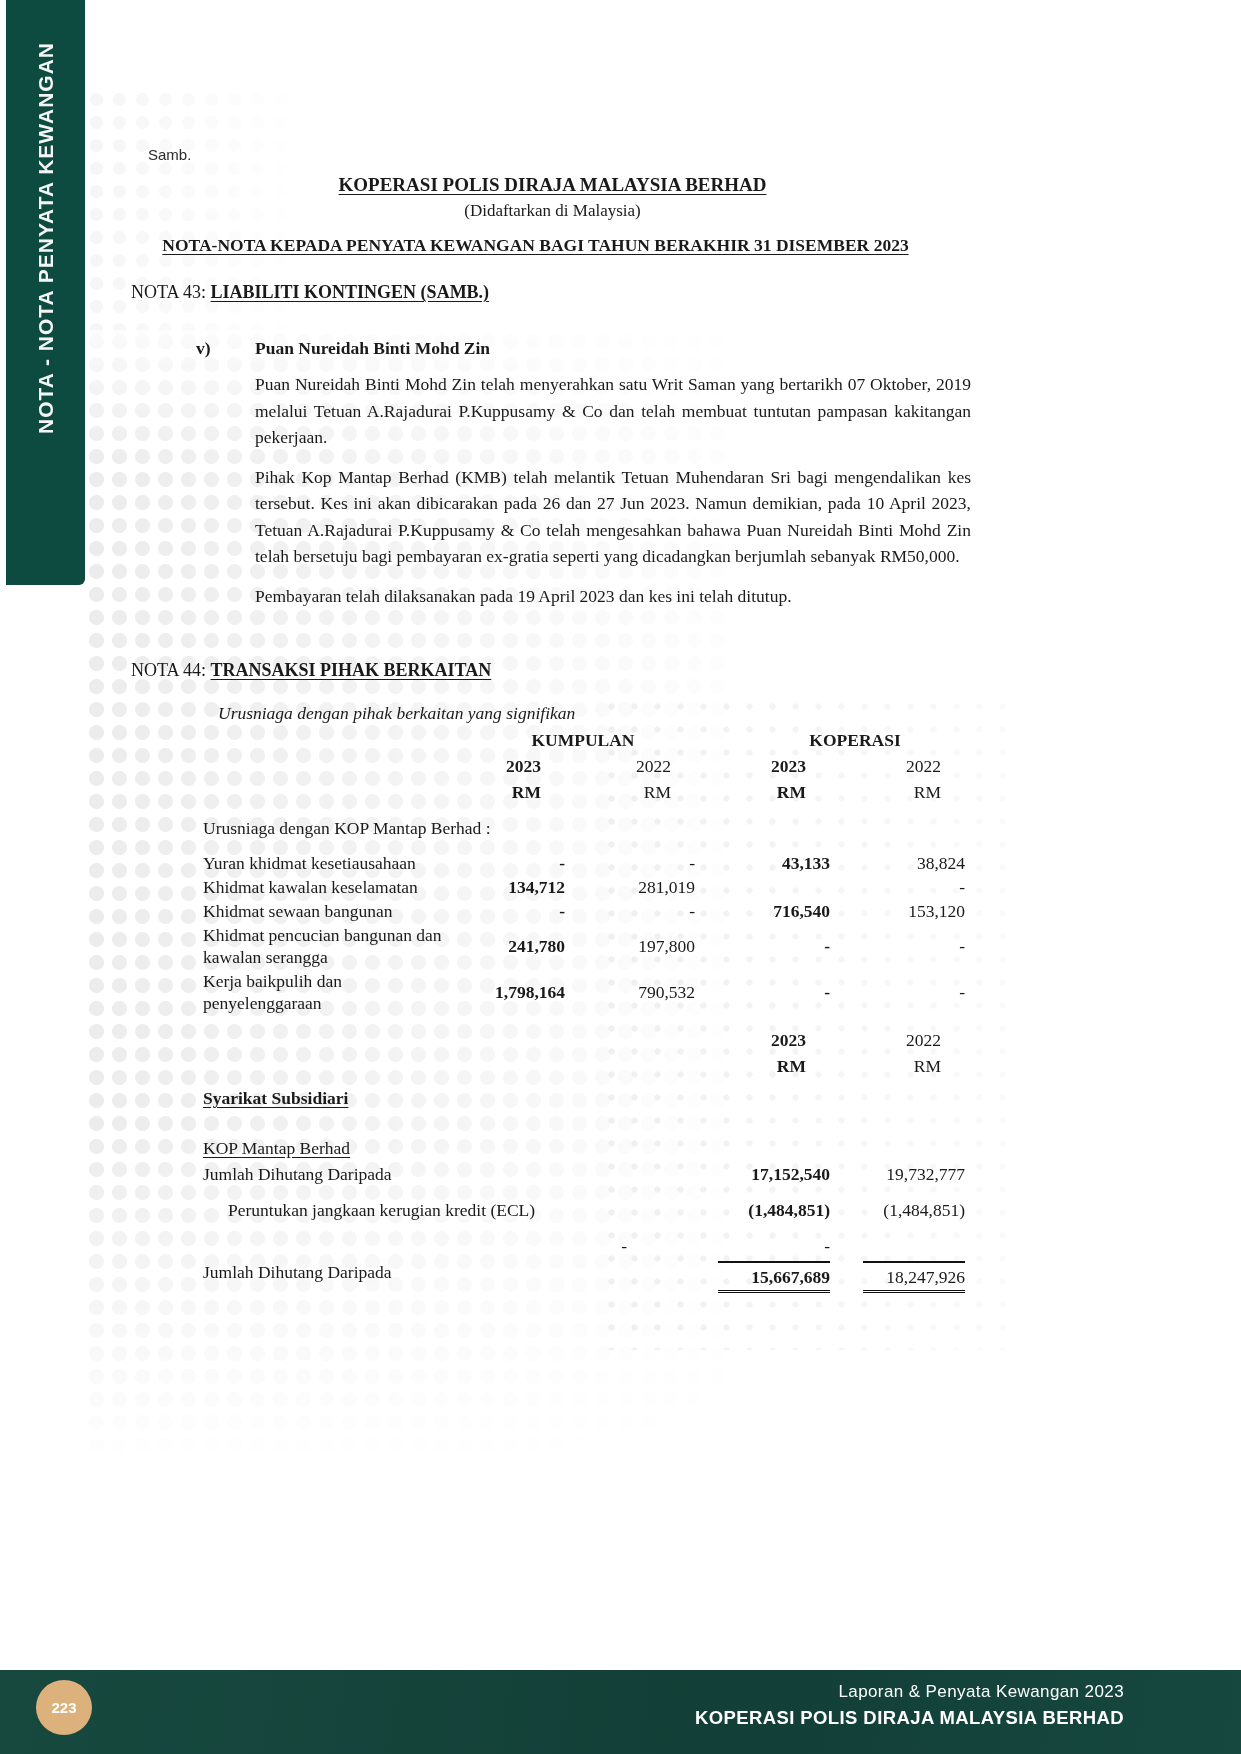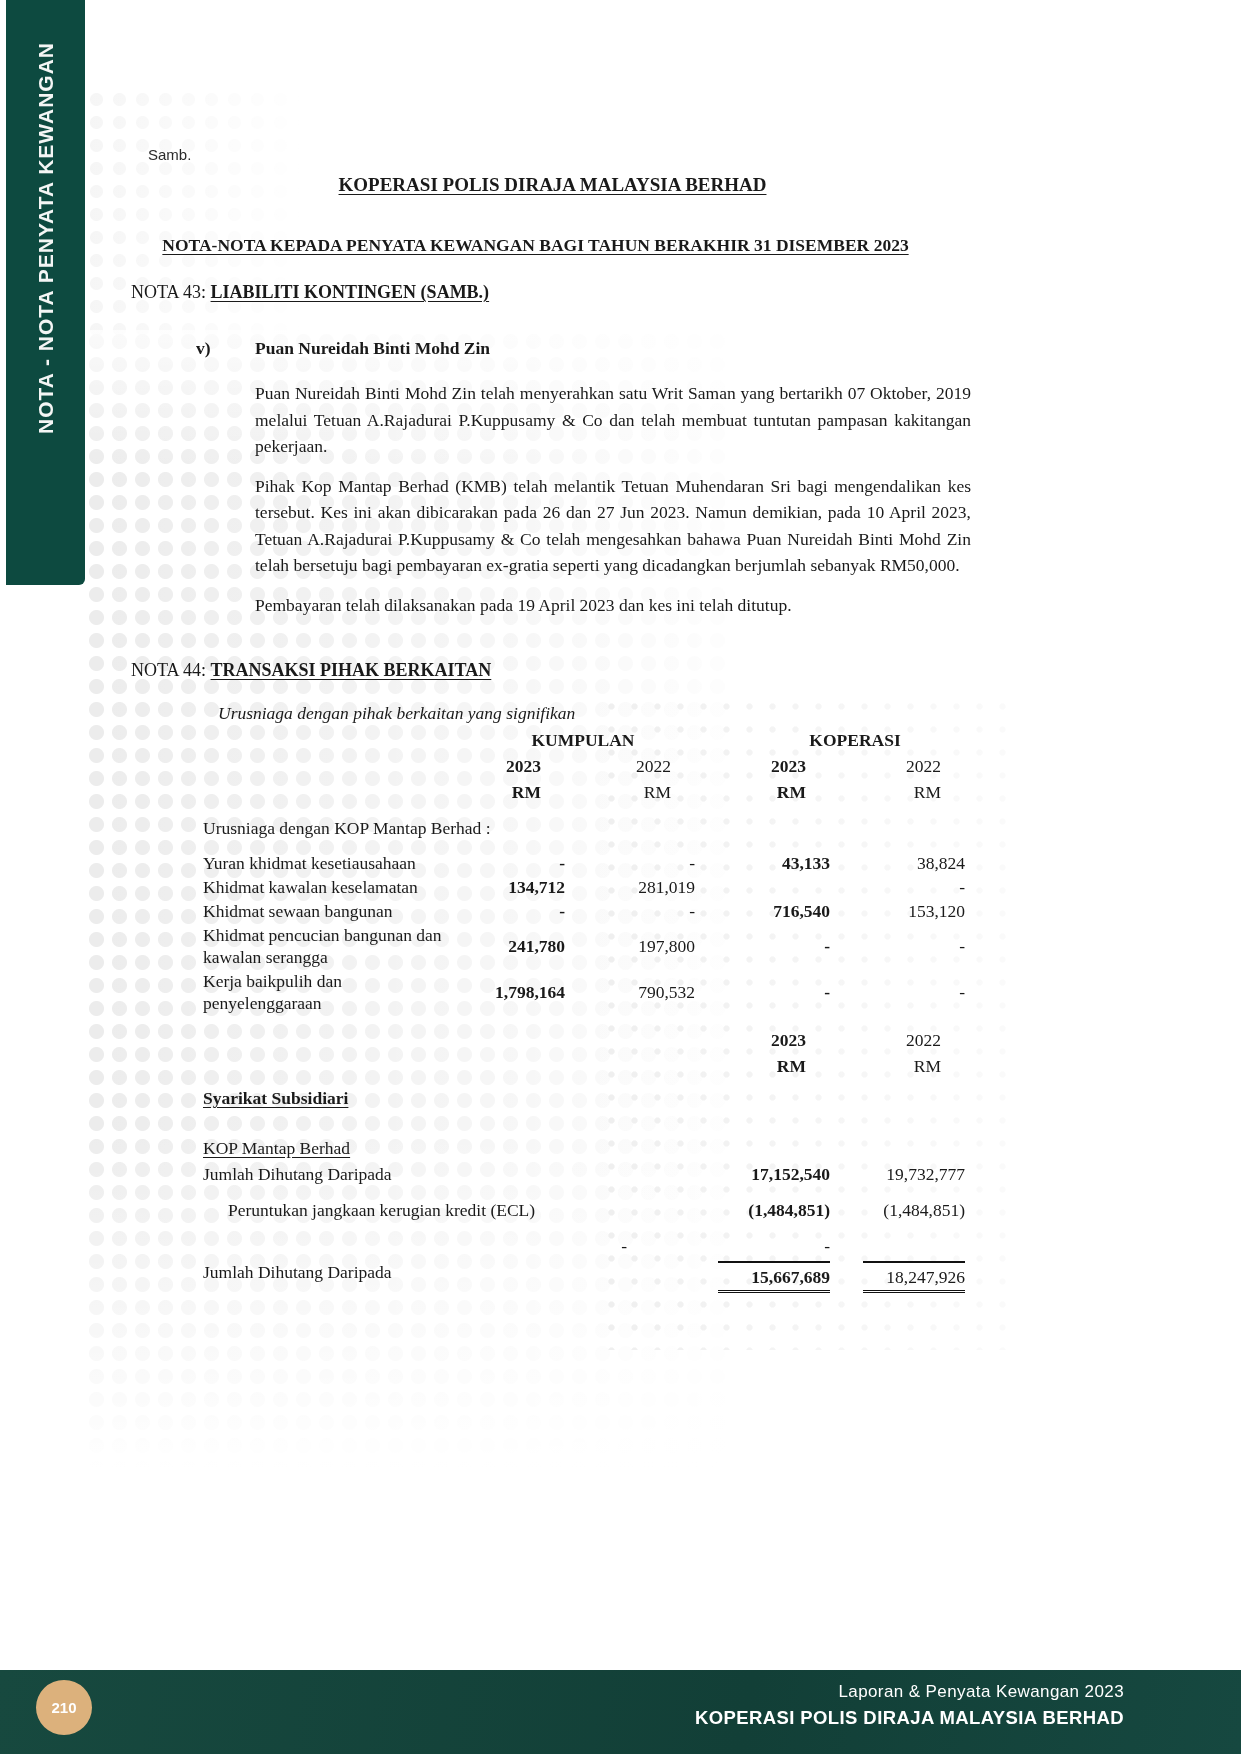--- a/index.html
+++ b/index.html
@@ -71,21 +71,21 @@
 
   
   .nota-heading { position:absolute; left:131px; font-size:18px; }
   .nota43 { top:282px; }
   .nota44 { top:660px;text-align:right; }
   .nota-heading .nh-title { font-weight:bold; text-decoration:underline; text-underline-offset:3px; }
 
   .v-label { position:absolute; left:196px; top:338px; font-weight:bold; font-size:17.5px; }
   .v-title { position:absolute; left:255px; top:338px; font-weight:bold; font-size:17.5px; }
 
-  .paras { position:absolute; left:255px; top:380px; width:716px; font-size:17.5px; line-height:26.5px; text-align:justify; }
+  .paras { position:absolute; left:255px; top:371px; width:716px; font-size:17.5px; line-height:26.5px; text-align:justify; }
   .paras p { margin-bottom:13px; }
 
   .subtitle { position:absolute; left:218px; top:703px; font-style:italic; font-size:17.5px; }
 
   
   .table1 { position:absolute; left:203px; top:729px; width:762px; font-size:17.5px; line-height:22px; }
   .t1-gh { display:grid; grid-template-columns:240px 252px 270px; height:24px; }
   .t1-gh .gh { text-align:center; font-weight:bold; }
   .t1-gh .gh-kumpulan { transform:translateX(14px); }
   .t1-gh .gh-koperasi { transform:translateX(25px); }
@@ -142,20 +142,21 @@
   <div class="dots dots-fine"></div>
 
   <div class="sidebar">
     <div class="sidebar-label">NOTA - NOTA PENYATA KEWANGAN</div>
   </div>
 
   <div class="content">
 
     <div class="samb">Samb.</div>
     <div class="org-title">KOPERASI POLIS DIRAJA MALAYSIA BERHAD</div>
+    <div class="registered">(Didaftarkan di Malaysia)</div>
     <div class="notes-title">NOTA-NOTA KEPADA PENYATA KEWANGAN BAGI TAHUN BERAKHIR 31 DISEMBER 2023</div>
 
     <div class="nota-heading nota43">
       <span>NOTA 43:</span>
       <span class="nh-title">LIABILITI KONTINGEN (SAMB.)</span>
     </div>
     <div class="v-label">v)</div>
     <div class="v-title">Puan Nureidah Binti Mohd Zin</div>
     <div class="paras">
       <p>Puan Nureidah Binti Mohd Zin telah menyerahkan satu Writ Saman yang bertarikh 07 Oktober, 2019 melalui Tetuan A.Rajadurai P.Kuppusamy &amp; Co dan telah membuat tuntutan pampasan kakitangan pekerjaan.</p>
@@ -259,20 +260,20 @@
       </div>
       <div class="t2-row t2-total">
         <div>Jumlah Dihutang Daripada</div>
         <div class="c"><span class="num-line nl-a c-bold">15,667,689</span></div>
         <div class="c"><span class="num-line nl-b">18,247,926</span></div>
       </div>
     </div>
   </div>
 
   <div class="footer">
-    <div class="page-badge">210</div>
+    <div class="page-badge">223</div>
     <div class="footer-text">
       <div class="footer-line1">Laporan &amp; Penyata Kewangan 2023</div>
       <div class="footer-line2">KOPERASI POLIS DIRAJA MALAYSIA BERHAD</div>
     </div>
   </div>
 
 </div>
 
 </body></html>

